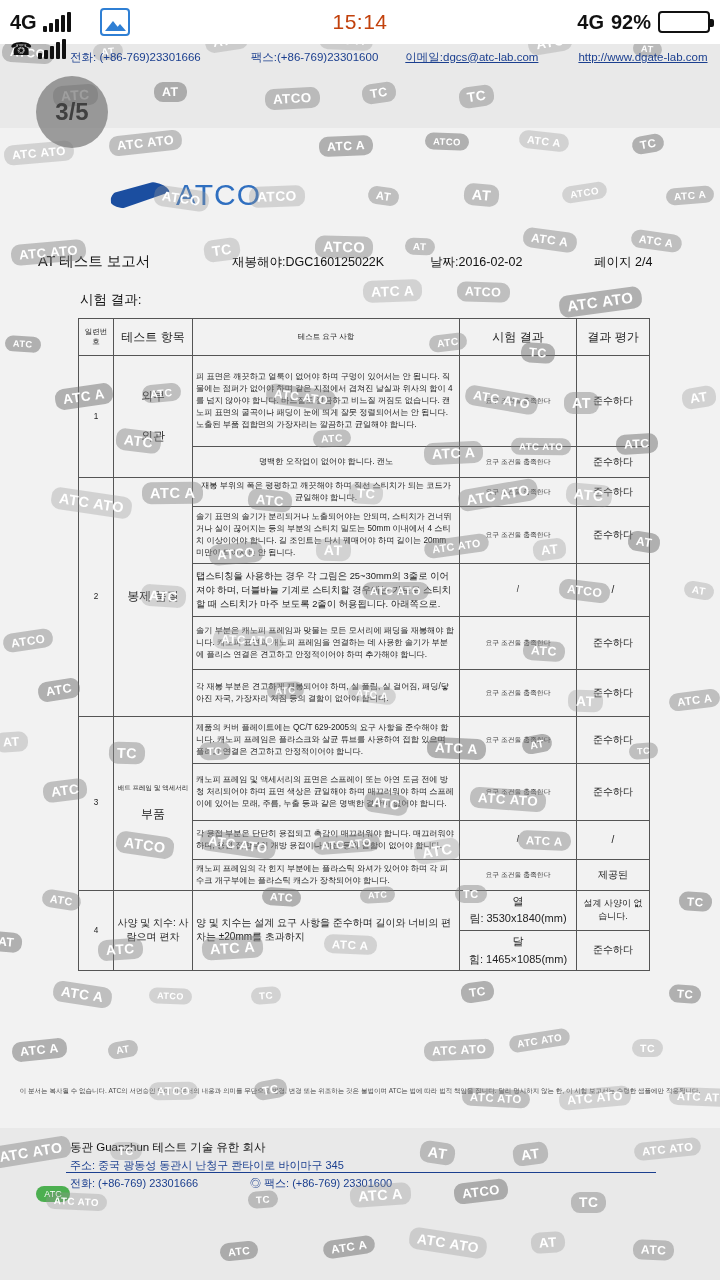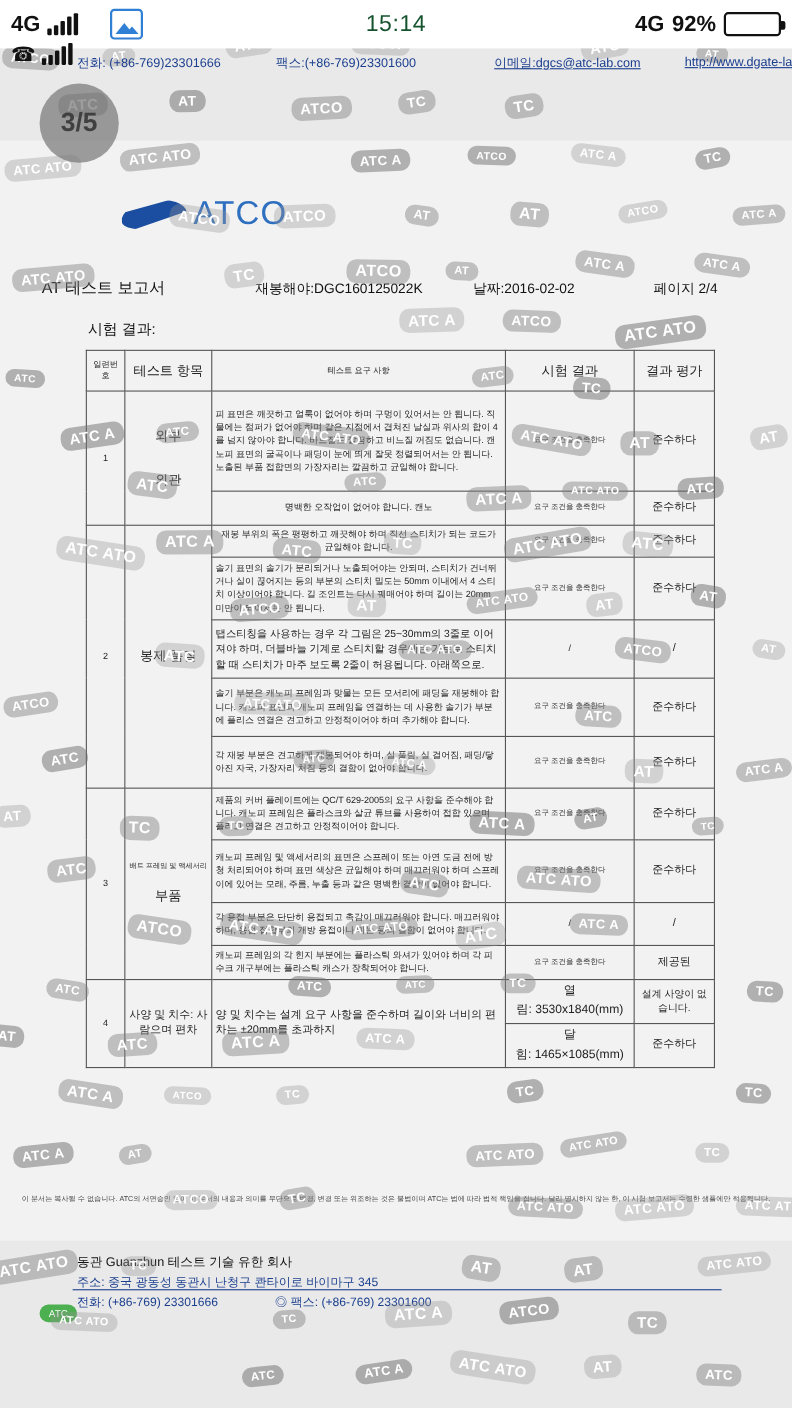--- a/index.html
+++ b/index.html
@@ -18,21 +18,21 @@
   }
   .sb-left{display:flex;align-items:center;gap:6px;padding-left:10px;width:215px;}
   .sb-net{font-size:20px;font-weight:bold;color:#111;}
   .bars{display:flex;align-items:flex-end;gap:2px;height:20px;}
   .bars i{display:block;width:4px;background:#111;border-radius:1px;}
   .bars i:nth-child(1){height:6px}
   .bars i:nth-child(2){height:9px}
   .bars i:nth-child(3){height:13px}
   .bars i:nth-child(4){height:17px}
   .bars i:nth-child(5){height:20px}
-  .sb-center{flex:1;text-align:center;font-size:21px;color:#14532d;letter-spacing:.5px;}
+  .sb-center{flex:1;text-align:center;font-size:21px;color:#c2410c;letter-spacing:.5px;}
   .sb-right{display:flex;align-items:center;gap:7px;padding-right:10px;justify-content:flex-end;width:215px;}
   .sb-right .txt{font-size:20px;font-weight:bold;color:#111;}
   .battery{
     width:52px;height:22px;border:2px solid #111;border-radius:4px;position:relative;
     padding:2px;box-sizing:border-box;
   }
   .battery:after{content:"";position:absolute;right:-6px;top:6px;width:4px;height:8px;background:#111;border-radius:0 2px 2px 0;}
   .battery .fill{height:100%;background:#3ddc4a;border-radius:1px;}
   
   .statusbar2{
@@ -55,21 +55,21 @@
     border-left:6px solid transparent;border-right:6px solid transparent;border-bottom:7px solid #2f7fd4;
   }
   
   .contact-strip{
     position:absolute;top:46px;left:0;width:697px;height:22px;z-index:30;
     display:flex;align-items:center;font-size:11.5px;color:#1b3f8f;
   }
   .contact-strip span{white-space:nowrap;}
   .c1{margin-left:70px;}
   .c2{margin-left:50px;}
-  .c3{margin-left:71px;text-decoration:underline;}
+  .c3{margin-left:27px;text-decoration:underline;}
   .c4{margin-left:40px;text-decoration:underline;}
   
   .page-indicator{
     position:absolute;top:76px;left:36px;width:72px;height:72px;border-radius:50%;
     background:rgba(120,120,120,.72);color:#404040;font-size:24px;
     display:flex;align-items:center;justify-content:center;z-index:35;font-weight:bold;
   }
   
   .doc{
     position:absolute;top:128px;left:0;width:720px;height:1000px;

